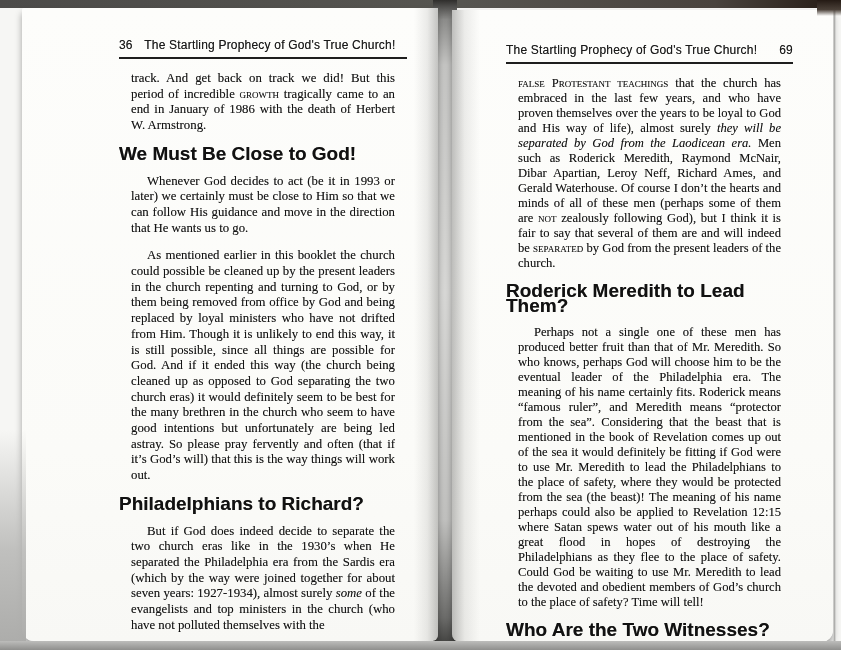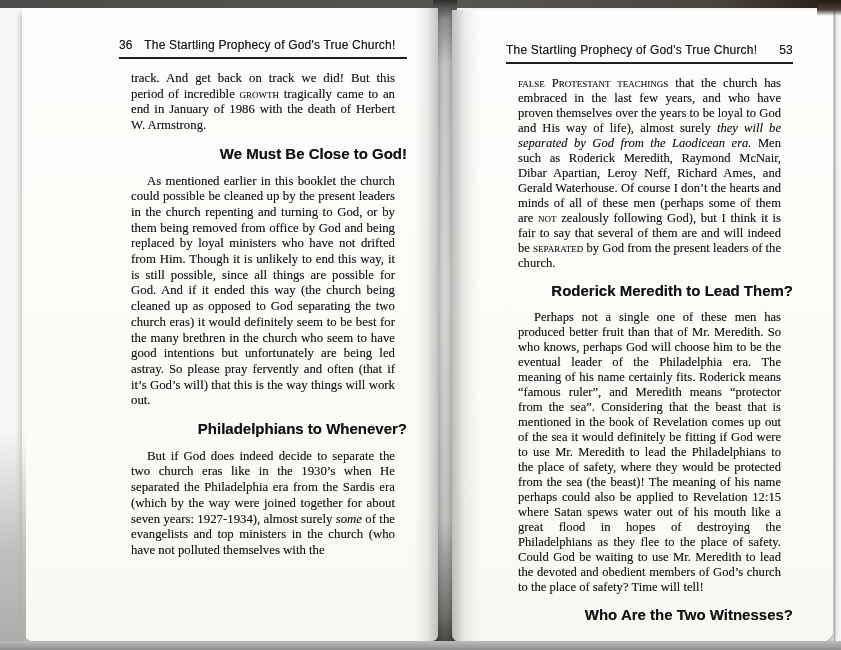--- a/index.html
+++ b/index.html
@@ -84,49 +84,50 @@
     text-shadow:0 0 0.4px rgba(20,20,20,0.4);
   }
   .page.left  .page-body { margin-top:12px; font-size:12.8px; line-height:15.7px; }
   .page.right .page-body { margin-top:12px; font-size:12.6px; line-height:15px; }
   .page-body p { margin:12px; }
   .page-body p.indent { text-indent:16px; }
   .sc { font-variant:small-caps; }
   .it { font-style:italic; }
   .section-heading {
     font-family:"Liberation Sans", sans-serif;
-    font-size:15px; font-weight:bold; text-align:right;
+    font-size:19px; font-weight:bold; text-align:left;
     color:#111; margin:8px 0 4px; text-shadow:0 0 0.5px rgba(0,0,0,0.5);
   }
 </style>
 </head>
 <body>
 
 <div id="scan">
   <div class="top-strip"></div>
   <div class="spine"></div>
 
   <div class="page left">
     <div class="page-header">
       <span class="rh-num">36</span>
       <span class="rh-title">The Startling Prophecy of God's True Church!</span>
     </div>
     <div class="page-body">
         <p class=""><span>track. And get back on track we did! But this period of incredible </span><span class="sc">growth</span><span> tragically came to an end in January of 1986 with the death of Herbert W. Armstrong.</span></p>
         <h3 class="section-heading">We Must Be Close to God!</h3>
+        <p class="indent"><span>Whenever God decides to act (be it in 1993 or later) we certainly must be close to Him so that we can follow His guidance and move in the direction that He wants us to go.</span></p>
         <p class="indent"><span>As mentioned earlier in this booklet the church could possible be cleaned up by the present leaders in the church repenting and turning to God, or by them being removed from office by God and being replaced by loyal ministers who have not drifted from Him. Though it is unlikely to end this way, it is still possible, since all things are possible for God. And if it ended this way (the church being cleaned up as opposed to God separating the two church eras) it would definitely seem to be best for the many brethren in the church who seem to have good intentions but unfortunately are being led astray. So please pray fervently and often (that if it’s God’s will) that this is the way things will work out.</span></p>
-        <h3 class="section-heading">Philadelphians to Whenever?</h3>
+        <h3 class="section-heading">Philadelphians to Richard?</h3>
         <p class="indent"><span>But if God does indeed decide to separate the two church eras like in the 1930’s when He separated the Philadelphia era from the Sardis era (which by the way were joined together for about seven years: 1927-1934), almost surely </span><span class="it">some</span><span> of the evangelists and top ministers in the church (who have not polluted themselves with the</span></p>
       </div>
   </div>
 
   <div class="page right">
     <div class="page-header">
       <span class="rh-title">The Startling Prophecy of God's True Church!</span>
-      <span class="rh-num">53</span>
+      <span class="rh-num">69</span>
     </div>
     <div class="page-body">
         <p class=""><span class="sc">false Protestant teachings</span><span> that the church has embraced in the last few years, and who have proven themselves over the years to be loyal to God and His way of life), almost surely </span><span class="it">they will be separated by God from the Laodicean era.</span><span> Men such as Roderick Meredith, Raymond McNair, Dibar Apartian, Leroy Neff, Richard Ames, and Gerald Waterhouse. Of course I don’t the hearts and minds of all of these men (perhaps some of them are </span><span class="sc">not</span><span> zealously following God), but I think it is fair to say that several of them are and will indeed be </span><span class="sc">separated</span><span> by God from the present leaders of the church.</span></p>
         <h3 class="section-heading">Roderick Meredith to Lead Them?</h3>
         <p class="indent"><span>Perhaps not a single one of these men has produced better fruit than that of Mr. Meredith. So who knows, perhaps God will choose him to be the eventual leader of the Philadelphia era. The meaning of his name certainly fits. Roderick means “famous ruler”, and Meredith means “protector from the sea”. Considering that the beast that is mentioned in the book of Revelation comes up out of the sea it would definitely be fitting if God were to use Mr. Meredith to lead the Philadelphians to the place of safety, where they would be protected from the sea (the beast)! The meaning of his name perhaps could also be applied to Revelation 12:15 where Satan spews water out of his mouth like a great flood in hopes of destroying the Philadelphians as they flee to the place of safety. Could God be waiting to use Mr. Meredith to lead the devoted and obedient members of God’s church to the place of safety? Time will tell!</span></p>
         <h3 class="section-heading">Who Are the Two Witnesses?</h3>
       </div>
   </div>
 
   <div class="right-edge"></div>

